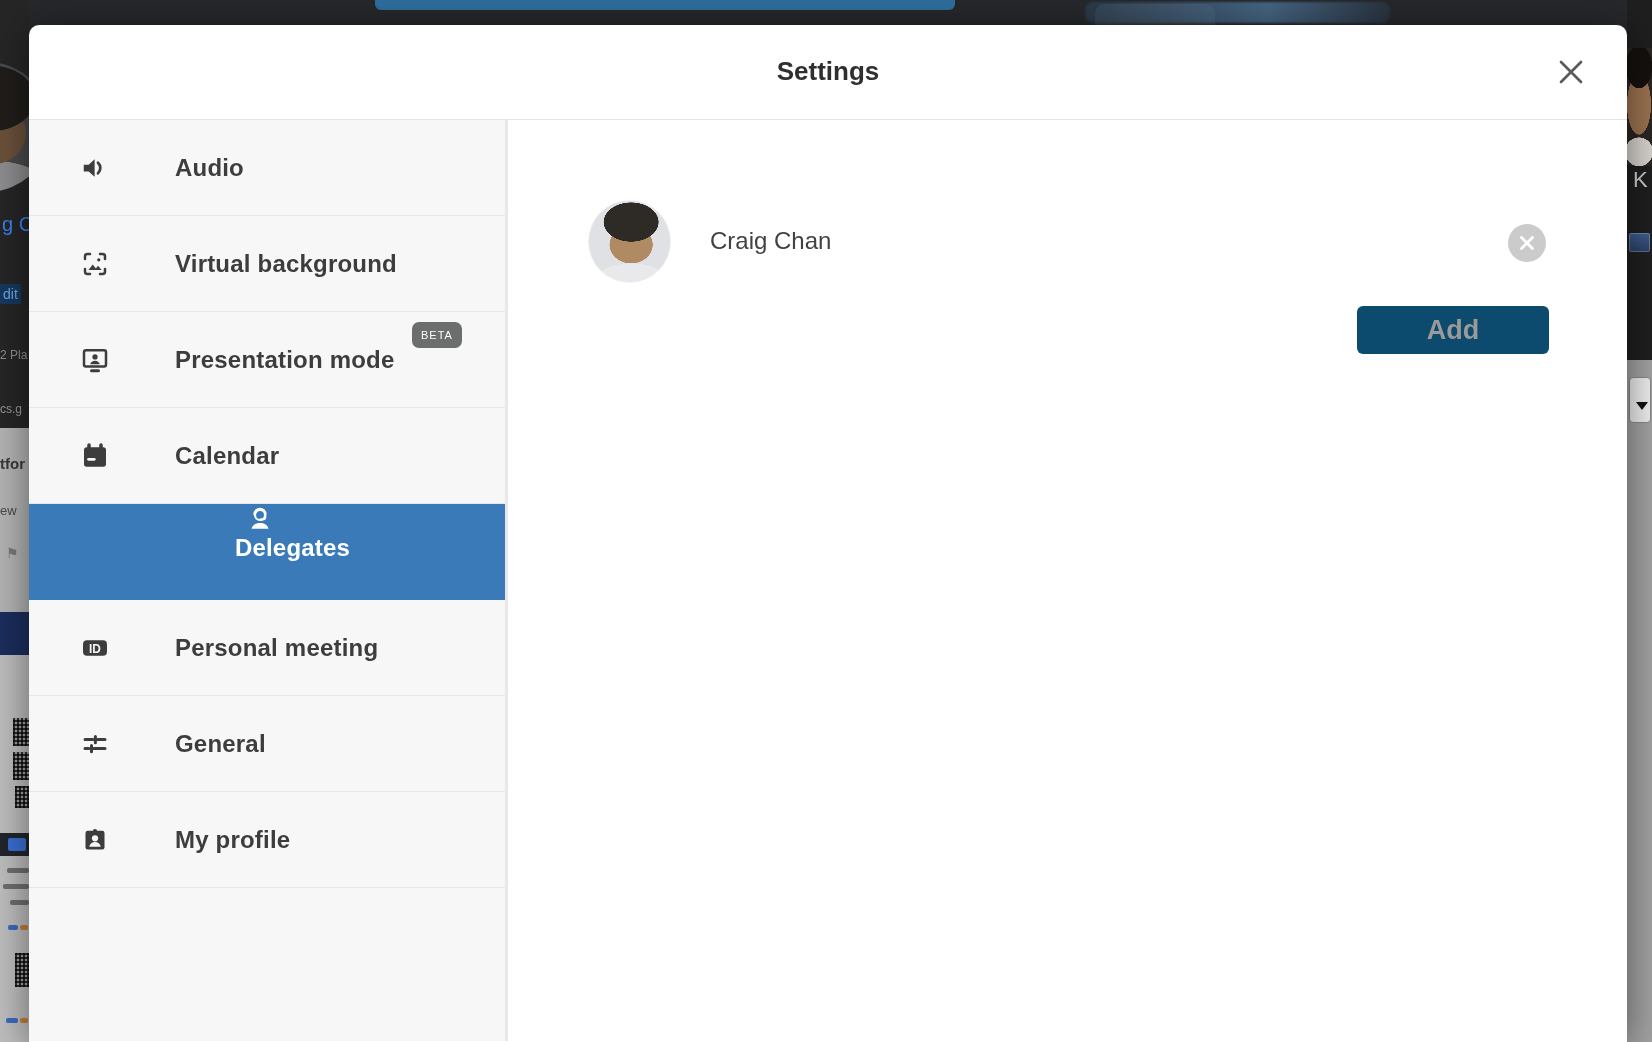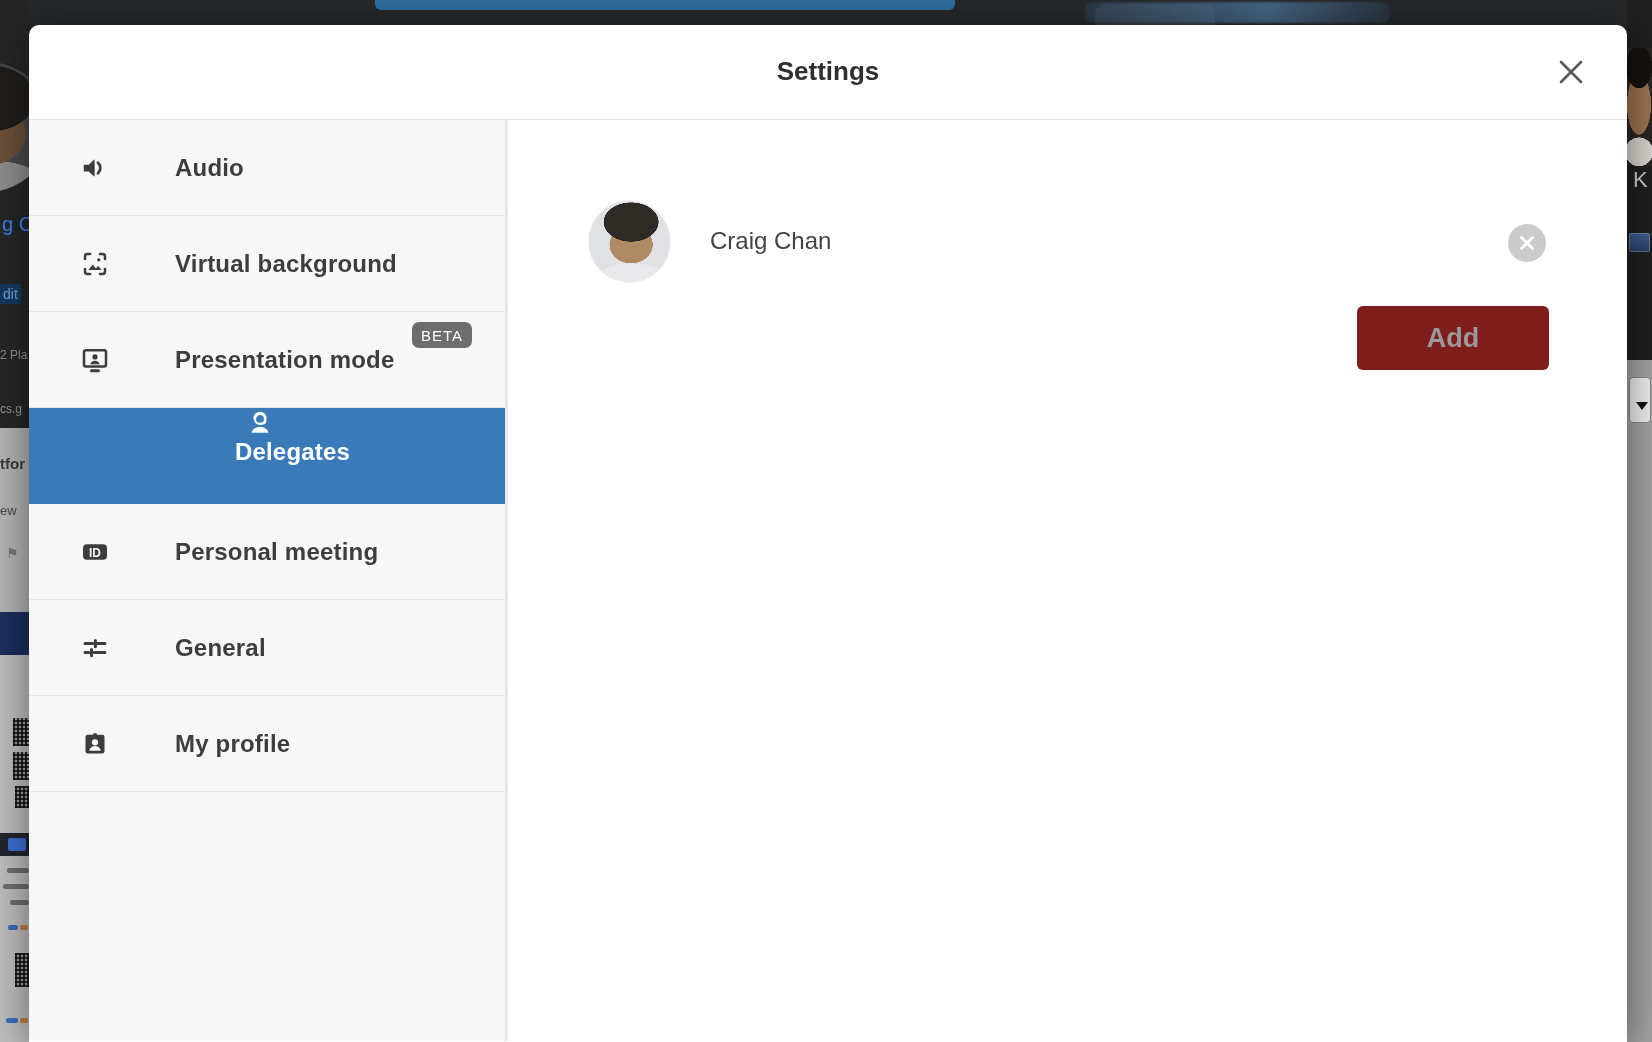--- a/index.html
+++ b/index.html
@@ -63,42 +63,42 @@
 
   
   .sidebar { width:479px; background:#f7f7f8; border-right:3px solid #e8e8e8; }
   .side-item { position:relative; height:96px; display:flex; align-items:center; padding-left:51px;
     border-bottom:1px solid #e7e7e7; color:#3d3d3d; cursor:pointer; }
   .side-item .s-icon { width:30px; height:30px; margin-right:65px; flex:0 0 30px; }
   .side-item .s-icon svg { width:30px; height:30px; display:block; }
   .side-item .s-label { font-size:24px; font-weight:600; letter-spacing:.2px; }
   .side-item.selected { background:#3a7ab8; color:#fff; border-bottom-color:#3a7ab8;flex-direction:column; }
   .side-badge { position:absolute; left:383px; top:10px; height:26px; padding:0 9px; display:flex; align-items:center;
-    background:#6b6e6d; color:#fdfdfd; font-size:15px; letter-spacing:1px; border-radius:7px; }
+    background:#6b6e6d; color:#fdfdfd; font-size:11px; letter-spacing:1px; border-radius:7px; }
 
   
   .content { position:relative; flex:1; background:#fff; }
   .avatar { position:absolute; left:81px; top:81px; width:81px; height:81px; border-radius:50%;
     box-shadow:0 0 0 1px rgba(0,0,0,.06);
     background:
       radial-gradient(56% 40% at 52% 26%, #2e2a26 0 60%, rgba(0,0,0,0) 61%),
       radial-gradient(44% 38% at 52% 54%, #b08a62 0 60%, rgba(0,0,0,0) 61%),
       radial-gradient(66% 28% at 52% 94%, #e9e9eb 0 60%, rgba(0,0,0,0) 61%),
       #dfe1e4; }
   .delegate-name { position:absolute; left:202px; top:107px; font-size:24px; color:#424242; }
   .remove-btn { position:absolute; left:1000px; top:104px; width:38px; height:38px; border:none; border-radius:50%;
     background:#cbcbcb; cursor:pointer; display:flex; align-items:center; justify-content:center; padding:0; }
   .remove-btn svg { width:16px; height:16px; display:block; }
 
   .add-input { position:absolute; left:82px; top:186px; width:744px; height:64px;
     border:2px solid #3a7fc2; border-radius:6px; padding:0 22px; font-size:22px; color:#333;
     font-family:"Liberation Sans", sans-serif; outline:none; background:#fff; }
   .add-input::placeholder { color:#9da3a8; }
-  .add-btn { position:absolute; left:849px; top:186px; width:192px; height:64px; border:none; border-radius:6px;
-    background:#7f1d1d; color:#9a9a9a; font-size:27px; font-weight:700; font-family:"Liberation Sans", sans-serif;
+  .add-btn { position:absolute; left:849px; top:186px; width:192px; height:48px; border:none; border-radius:6px;
+    background:#0c4a6e; color:#9a9a9a; font-size:27px; font-weight:700; font-family:"Liberation Sans", sans-serif;
     cursor:pointer; }
 </style>
 </head>
 <body>
 
 <div class="screen">
 
   <div class="bg-topbar">
     <div class="bg-blue-tab"></div>
     <div class="bg-dark-tab"></div>
@@ -184,20 +184,30 @@
             <span class="s-icon">
               <svg viewBox="0 0 24 24">
                 <rect x="3.2" y="4.2" width="17.6" height="13" rx="1.6" fill="none" stroke="currentColor" stroke-width="2"></rect>
                 <path d="M12 7.4a2.1 2.1 0 1 1 0 4.2 2.1 2.1 0 0 1 0-4.2zM8.2 15.4c.4-2 2-2.9 3.8-2.9s3.4.9 3.8 2.9z" fill="currentColor"></path>
                 <path d="M9.2 20.6h5.6" stroke="currentColor" stroke-width="2.4" stroke-linecap="round"></path>
               </svg>
             </span>
             <span class="s-label">Presentation mode</span>
             <span class="side-badge">BETA</span>
           </div>
+          <div class="side-item">
+            <span class="s-icon">
+              <svg viewBox="0 0 24 24">
+                <path d="M7.2 3.2v3.2M16.8 3.2v3.2" stroke="currentColor" stroke-width="2.8" stroke-linecap="round"></path>
+                <rect x="3.2" y="5" width="17.6" height="15.6" rx="2.2" fill="currentColor"></rect>
+                <path d="M6.8 14.6h4.6" stroke="#f7f7f8" stroke-width="2.2" stroke-linecap="round"></path>
+              </svg>
+            </span>
+            <span class="s-label">Calendar</span>
+          </div>
           <div class="side-item selected">
             <span class="s-icon">
               <svg viewBox="0 0 24 24">
                 <circle cx="12" cy="8.8" r="4" fill="none" stroke="currentColor" stroke-width="1.7"></circle>
                 <path d="M7.6 9v-.8a4.4 4.4 0 0 1 8.8 0V9" fill="none" stroke="currentColor" stroke-width="1.7"></path>
                 <path d="M16.4 9.2v1a2.2 2.2 0 0 1-2.2 2.2h-1" fill="none" stroke="currentColor" stroke-width="1.4"></path>
                 <circle cx="12.6" cy="12.4" r="1" fill="currentColor"></circle>
                 <path d="M5.2 19.8c.7-3.1 3.5-4.6 6.8-4.6s6.1 1.5 6.8 4.6z" fill="currentColor"></path>
               </svg>
             </span>

